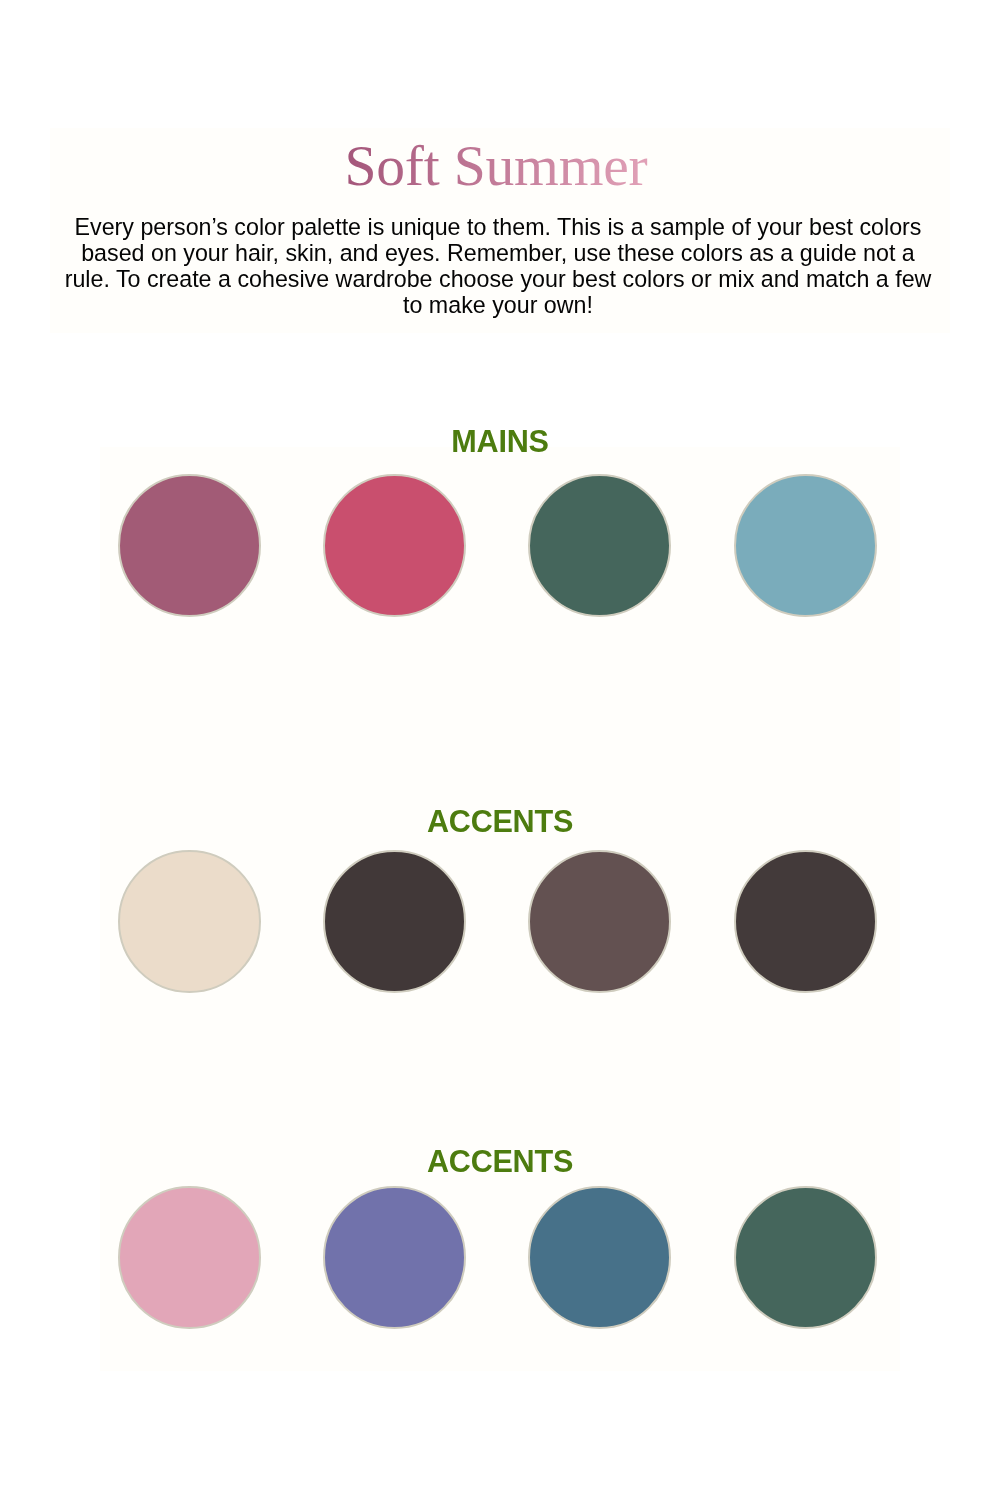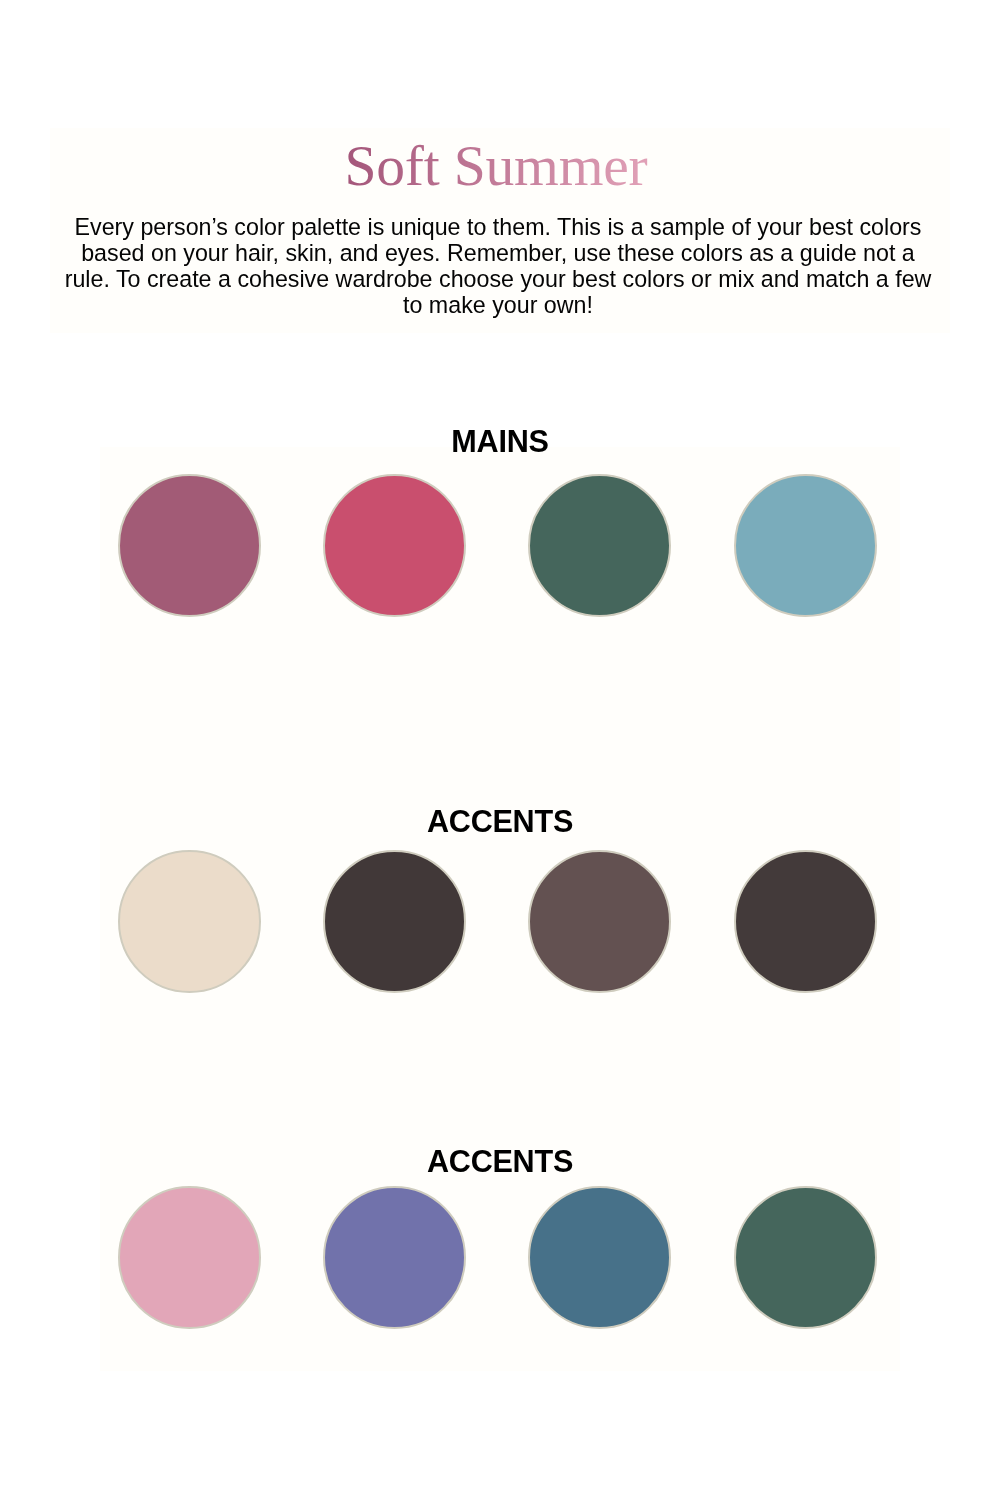--- a/index.html
+++ b/index.html
@@ -88,21 +88,21 @@
     position: absolute;
     left: 0;
     top: 0;
     width: 800px;
     text-align: center;
     font-family: "Liberation Sans", sans-serif;
     font-weight: bold;
     font-size: 30.6px;
     line-height: 30.6px;
     letter-spacing: -0.25px;
-    color: #000000;
+    color: #4d7c0f;
   }
 
   .swatch-row {
     position: absolute;
     left: 0;
     width: 800px;
     height: 143px;
   }
   #group-mains    .swatch-row { top: 47.5px; }
   #group-neutrals .swatch-row { top: 44px; }

